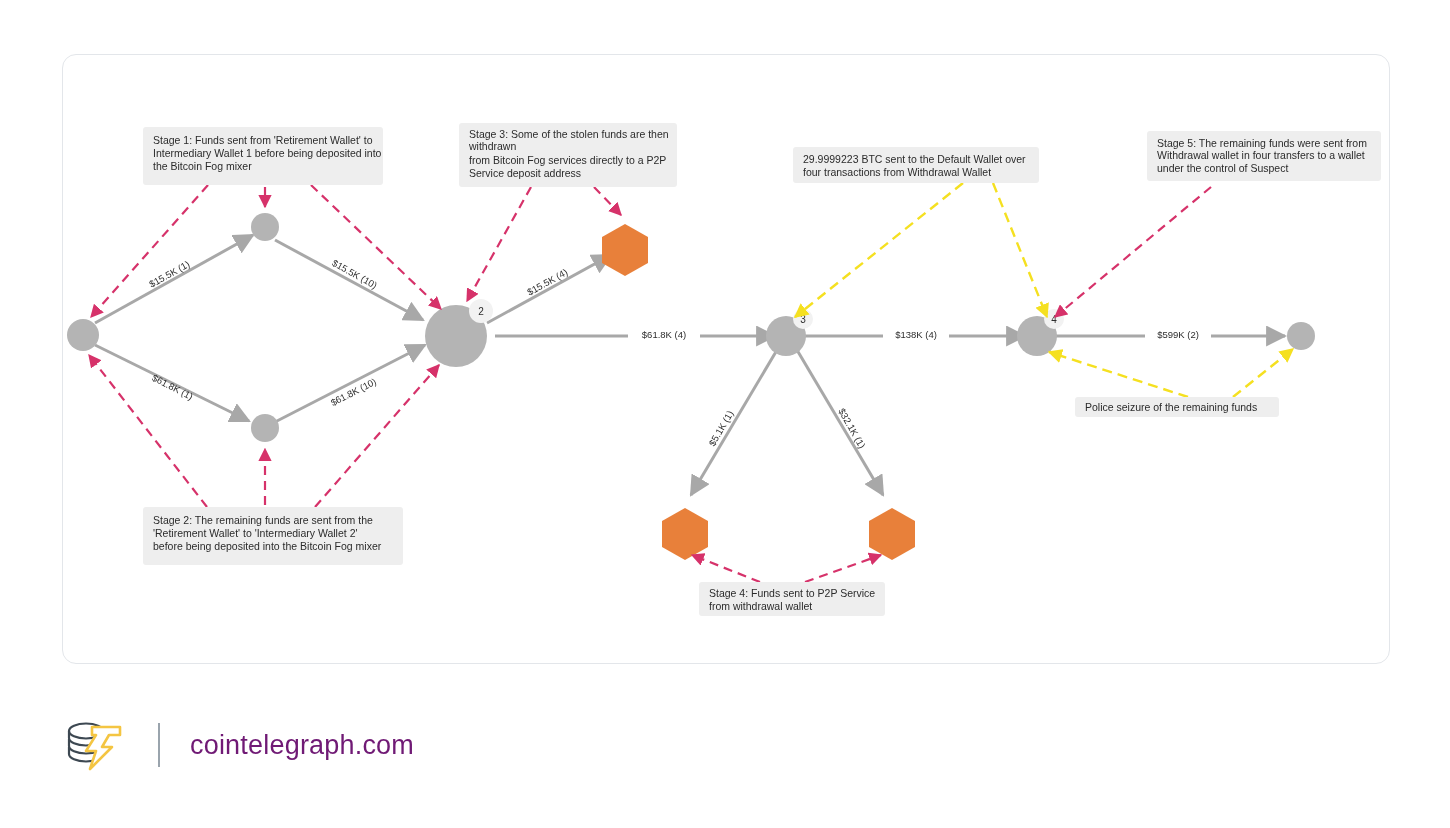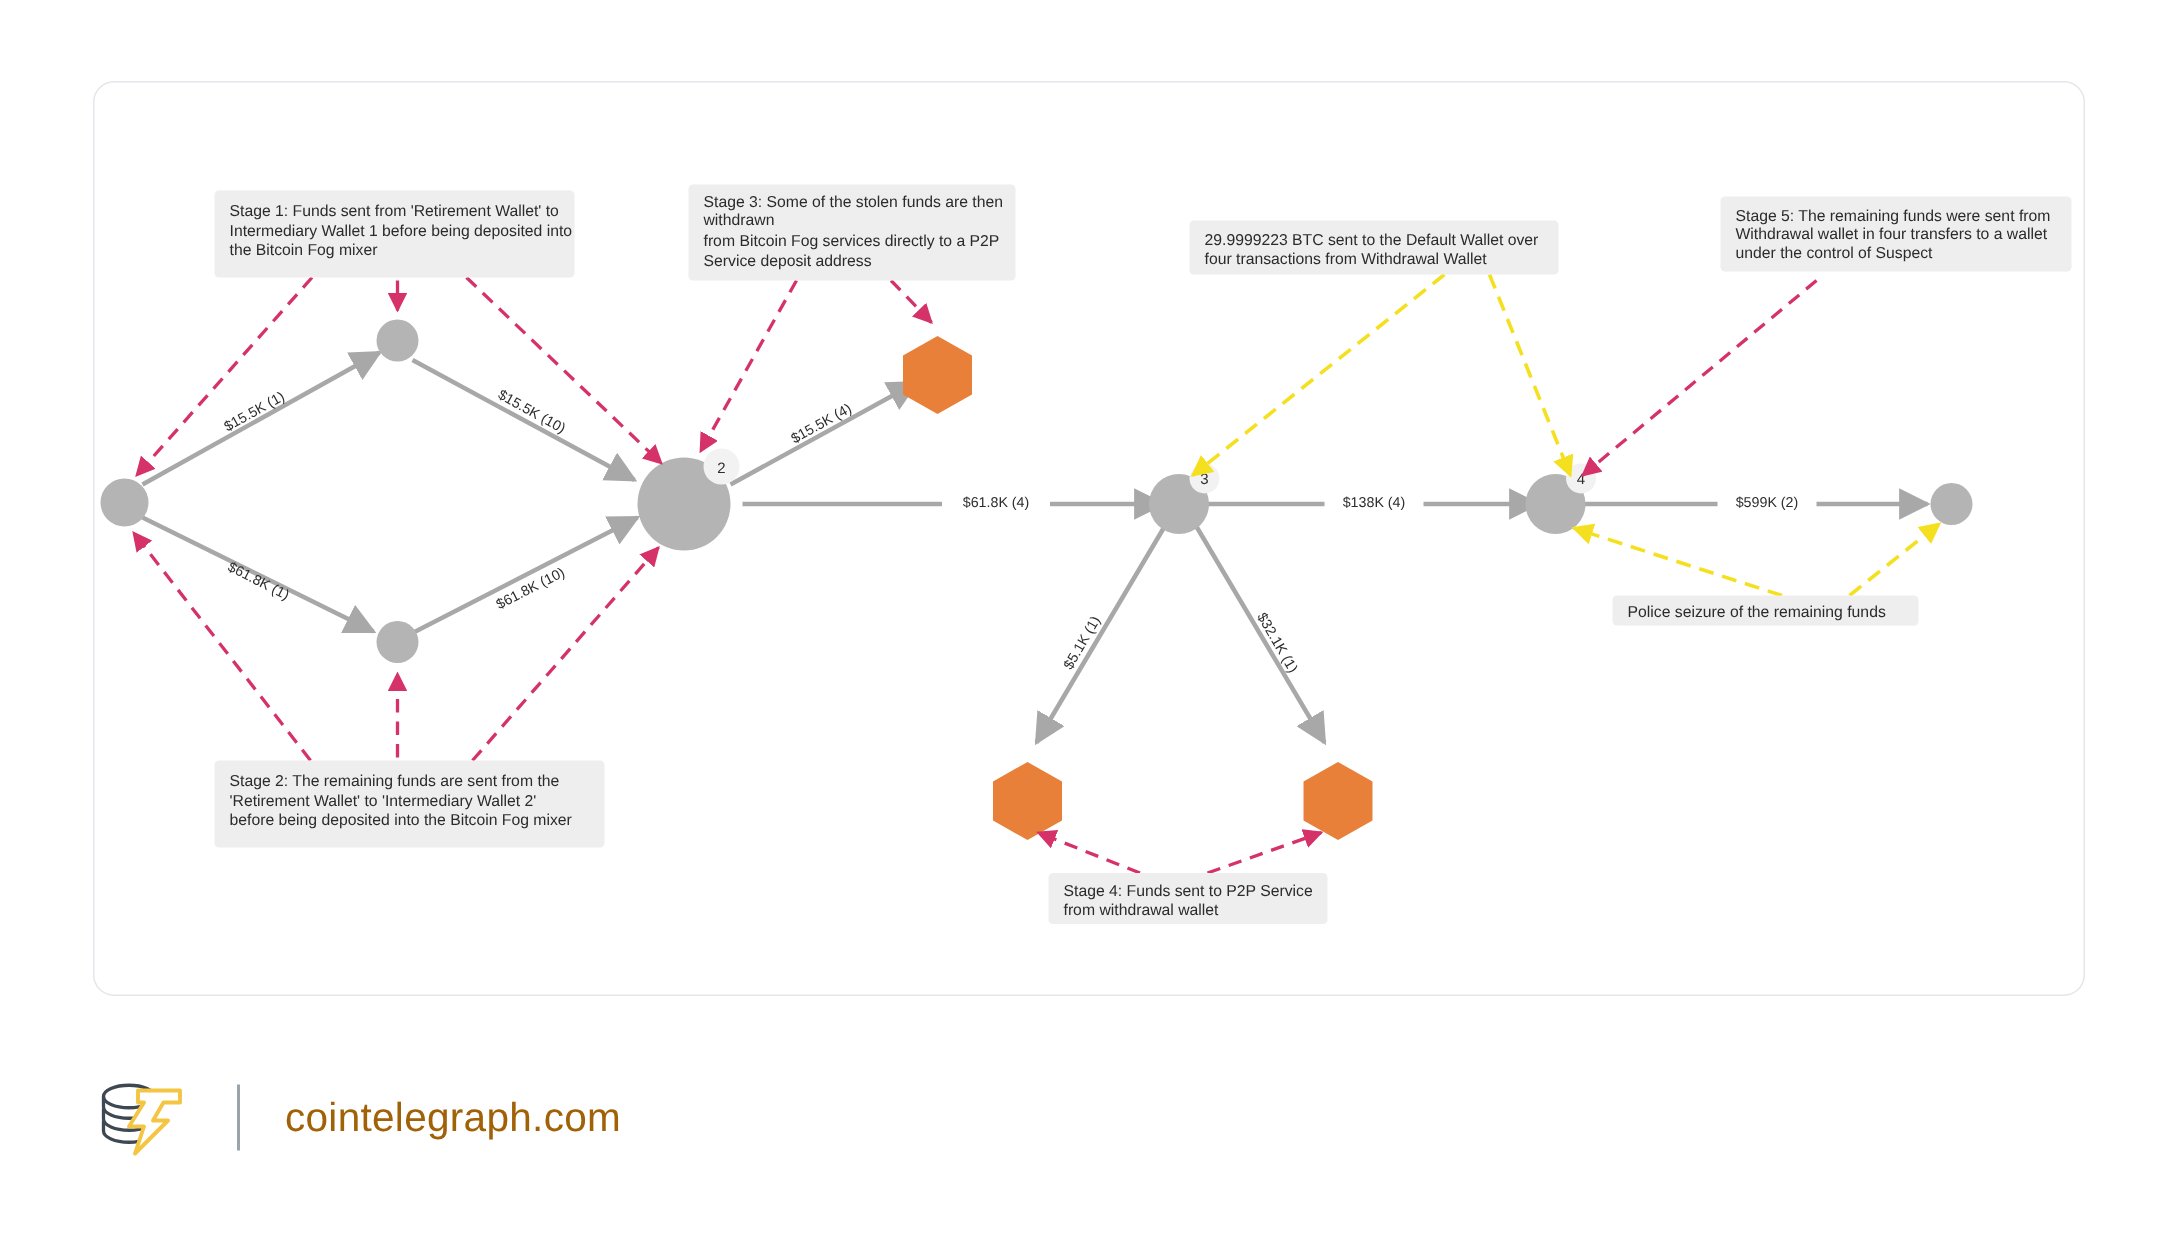--- a/index.html
+++ b/index.html
@@ -70,21 +70,21 @@
   }
   .footer-divider {
     width: 2px;
     height: 44px;
     background: #9aa4ad;
     margin: 0 30px 0 34px;
   }
   .footer-text {
     font-family: "Liberation Sans", sans-serif;
     font-size: 27px;
-    color: #a16207;
+    color: #701a75;
     letter-spacing: 0.2px;
     text-align: right;
   }
 </style>
 </head>
 <body>
 
 <div class="page">
 
   <div class="card">

